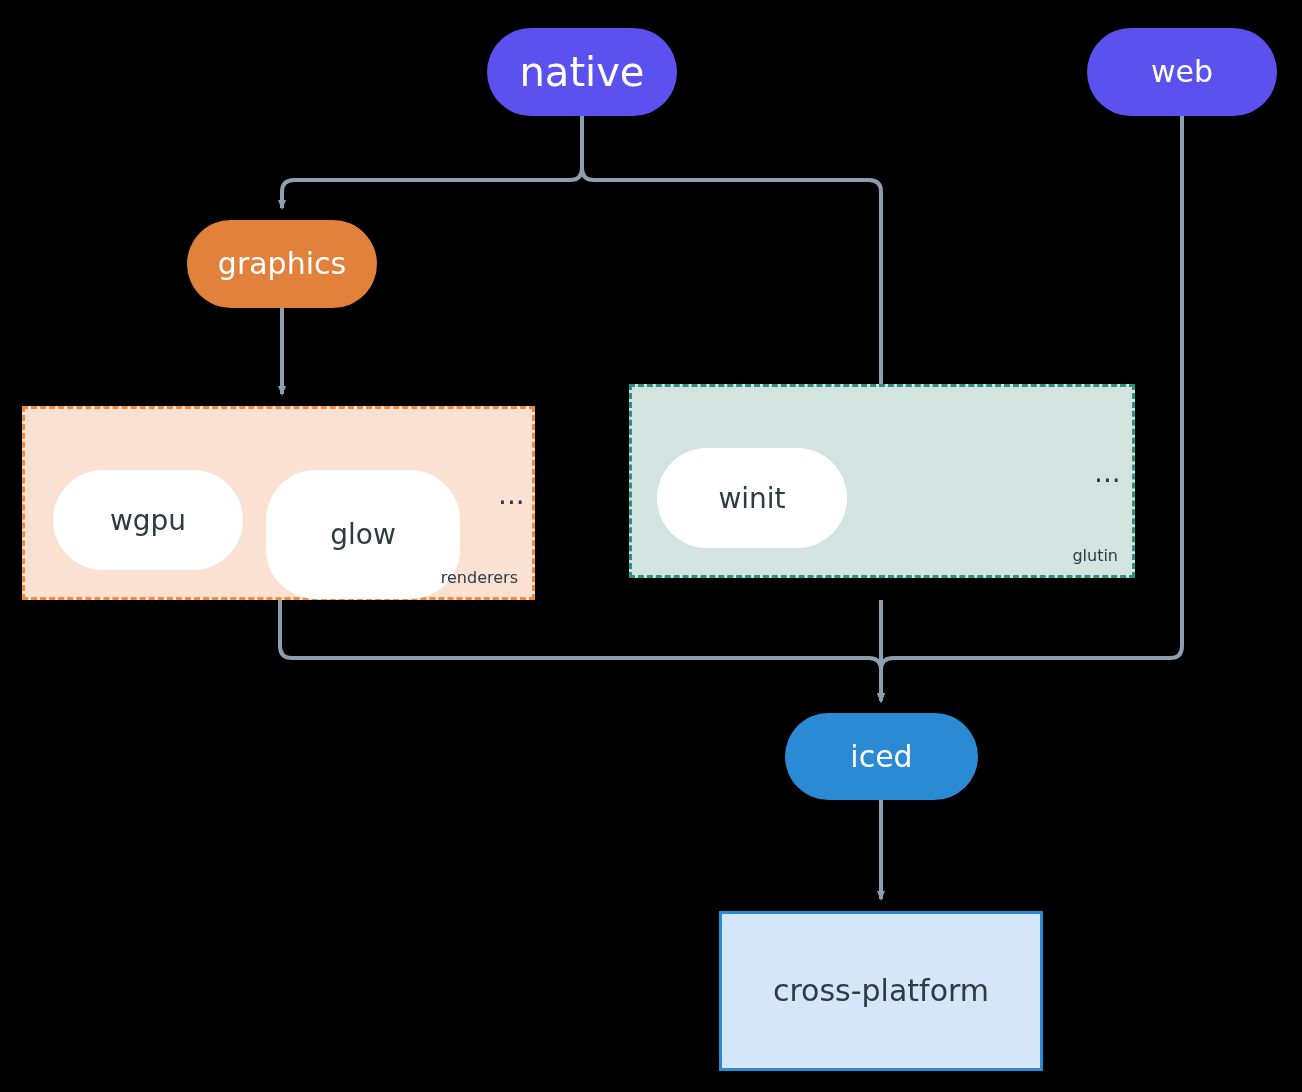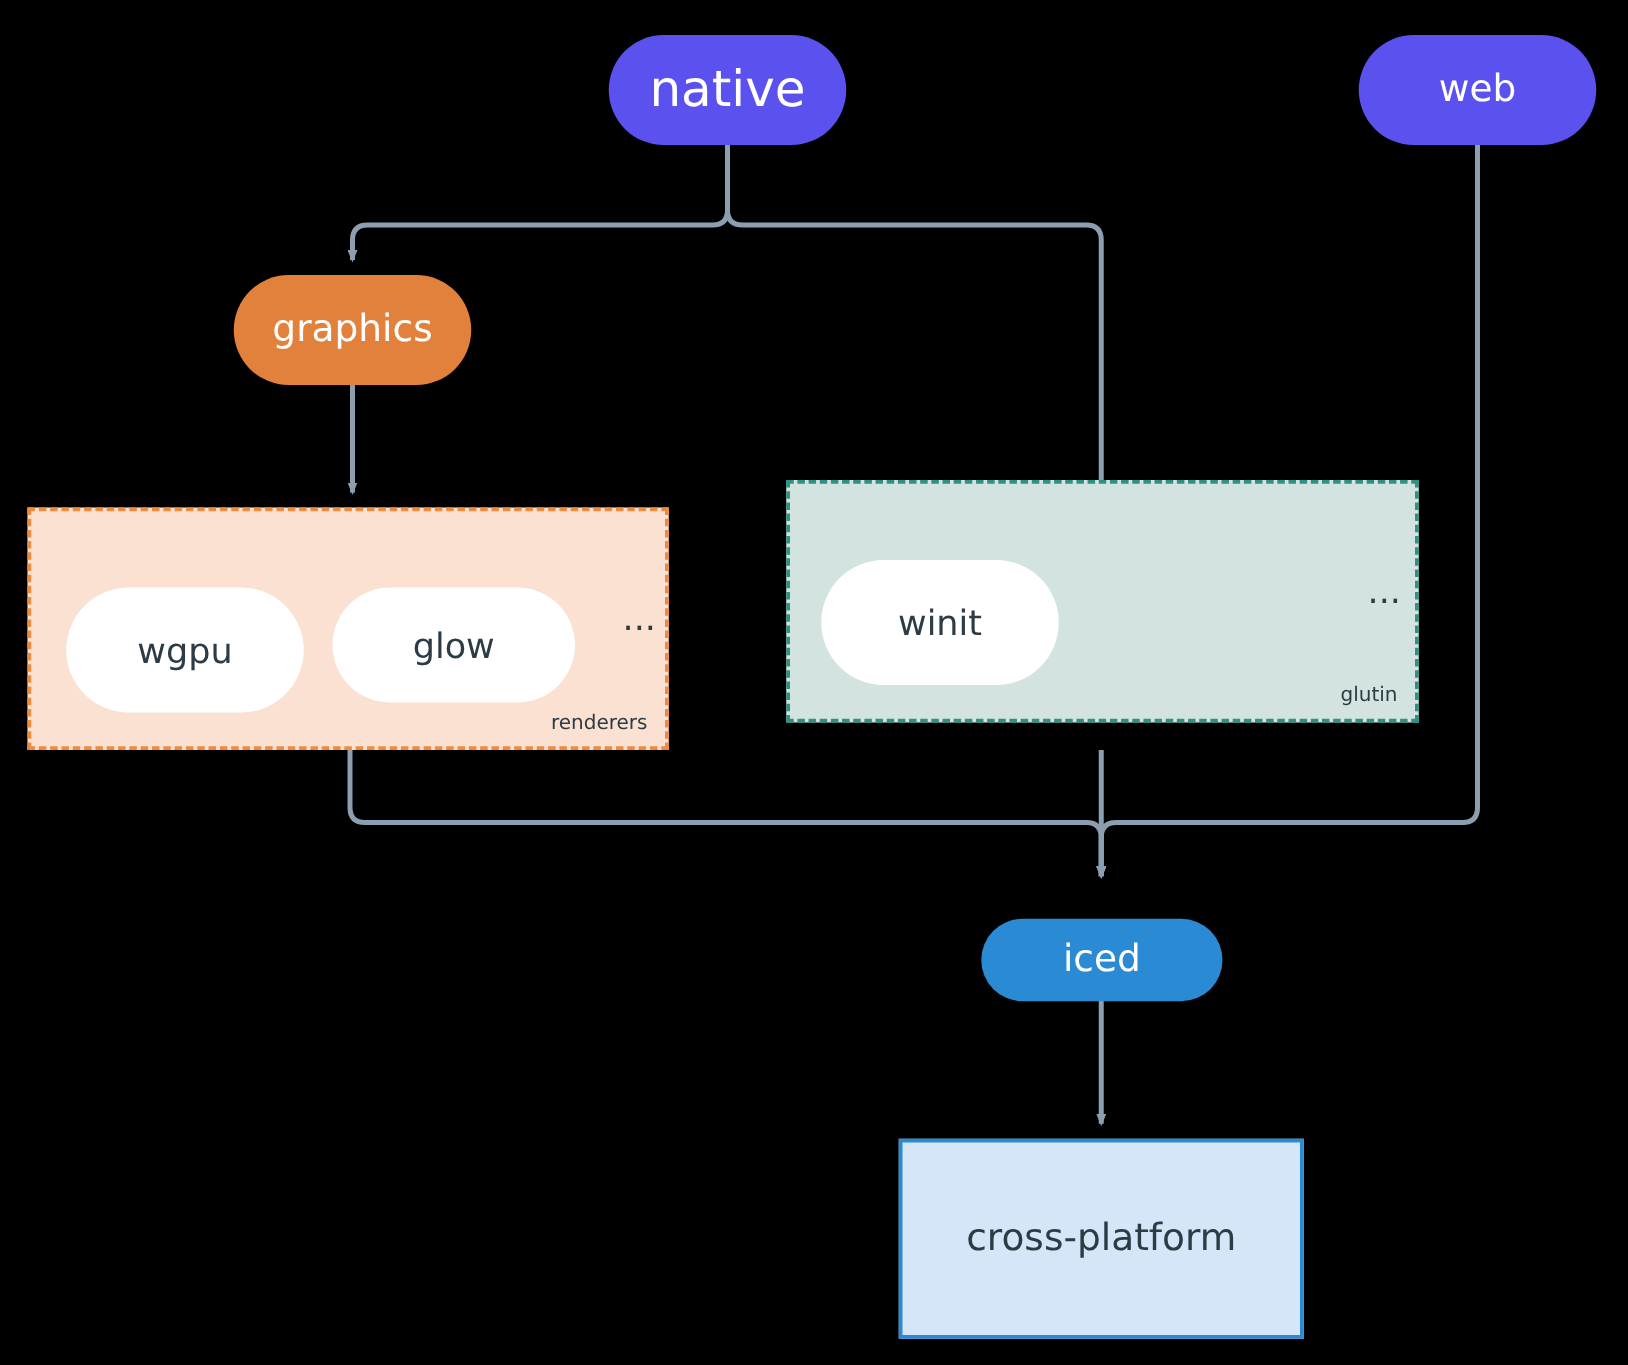--- a/index.html
+++ b/index.html
@@ -54,26 +54,25 @@
     font-size: 30px;
   }
   .pill-graphics {
     left: 187px; top: 220px; width: 190px; height: 88px;
     background: #e2813b;
     border-radius: 44px;
     color: #ffffff;
     font-size: 30px;
   }
   .pill-iced {
-    left: 785px; top: 713px; width: 193px; height: 66px;
+    left: 785px; top: 713px; width: 193px; height: 87px;
     background: #2b8ad4;
     border-radius: 44px;
     color: #ffffff;
     font-size: 30px;
-    margin-top: 22px;
   }
   
   .group {
     position: absolute;
     box-sizing: border-box;
   }
   .group-renderers {
     left: 22px; top: 406px; width: 513px; height: 194px;
     background: #fae1d2;
     border: 3px dashed #ef8b3c;
@@ -160,21 +159,21 @@
   </div>
 
   <div class="node pill-web">
     <span>web</span>
   </div>
 
   <div class="group group-renderers">
     <div class="inner-pill" style="left:28px; top:24px; width:190px; height:100px;">
       <span>wgpu</span>
     </div>
-    <div class="inner-pill" style="left:241px; top:24px; width:194px; height:92px;">
+    <div class="inner-pill" style="left:241px; top:24px; width:194px; height:129px;">
       <span>glow</span>
     </div>
     <span class="ellipsis" style="left:473px; top:72px;">...</span>
     <span class="group-label">renderers</span>
   </div>
 
   <div class="group group-shells">
     <div class="inner-pill" style="left:25px; top:24px; width:190px; height:100px;">
       <span>winit</span>
     </div>

